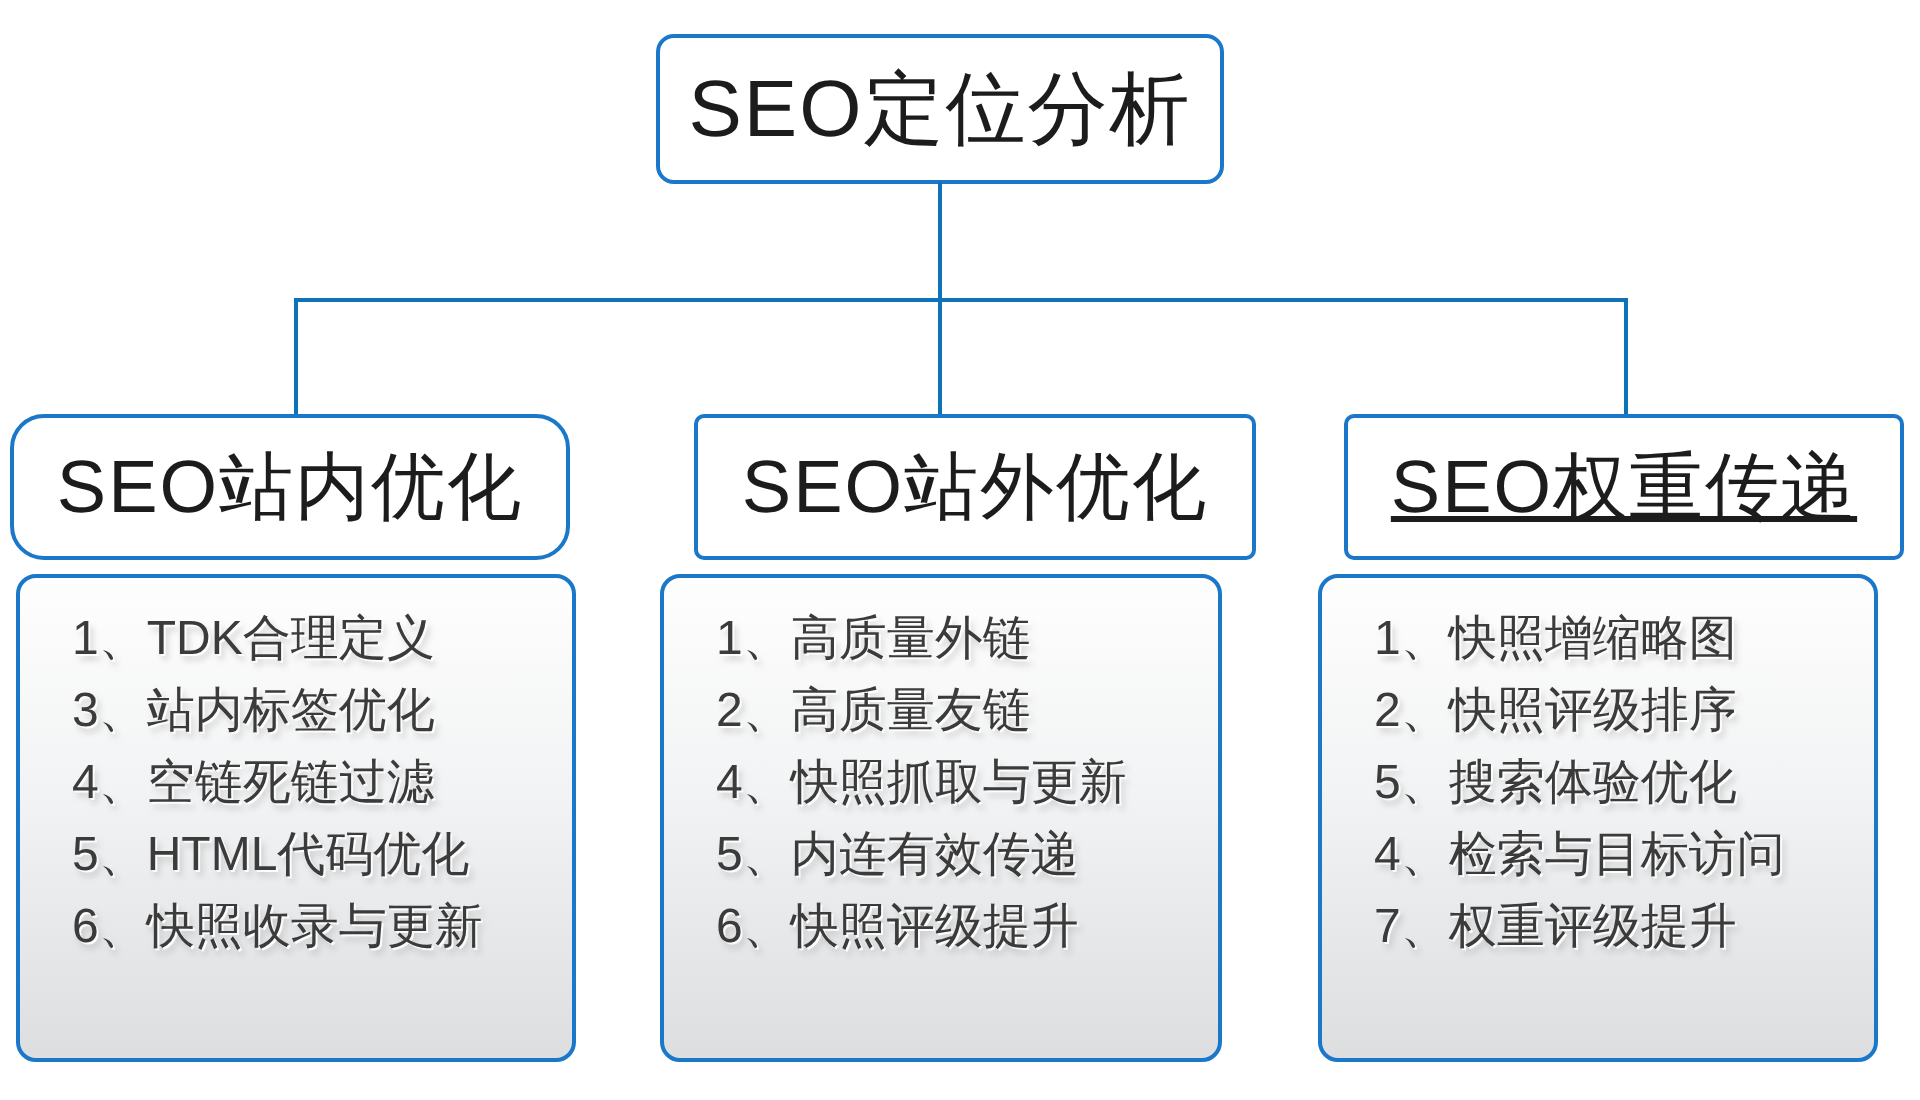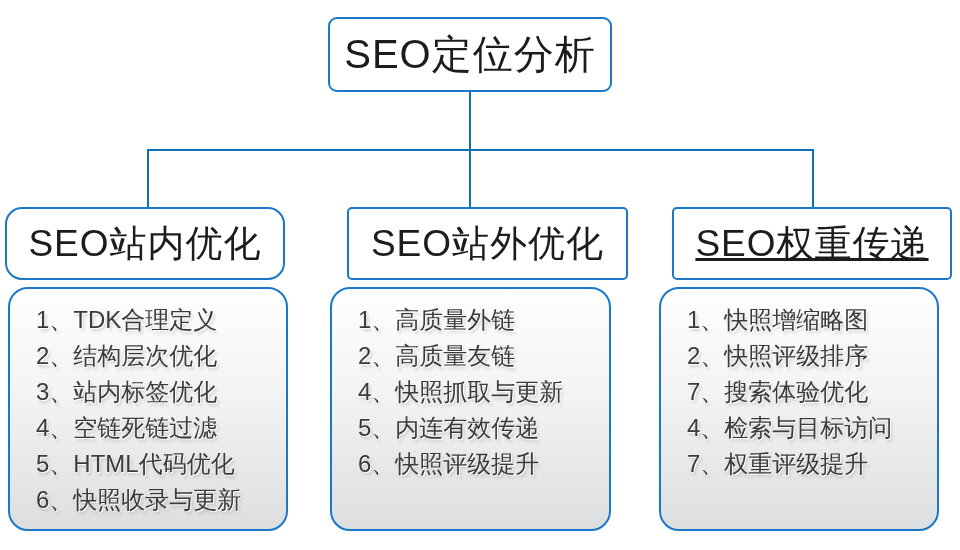--- a/index.html
+++ b/index.html
@@ -45,21 +45,21 @@
   .col-1 .header-node { left: 330px; width: 281px; margin-left: 17px; }
   .col-2 .header-node { left: 672px; width: 280px; text-decoration: underline; }
 
   
   .list-box {
     position: absolute;
     top: 287px;
     height: 244px;
     box-sizing: border-box;
     border: 2px solid #1b78c8;
-    border-radius: 20px;
+    border-radius: 10px;
     background: linear-gradient(to bottom, #fefefe 0%, #f2f3f4 45%, #dcdee0 100%);
     padding: 13px 20px 0 26px;
   }
   .col-0 .list-box { left: 8px;   width: 280px; }
   .col-1 .list-box { left: 330px; width: 281px; }
   .col-2 .list-box { left: 659px; width: 280px; }
 
   .list-item {
     height: 36px;
     line-height: 36px;
@@ -94,21 +94,20 @@
   <div class="line v-left"></div>
   <div class="line v-mid"></div>
   <div class="line v-right"></div>
 
   <div class="column col-0">
     <div class="node header-node">
       <span>SEO站内优化</span>
     </div>
     <div class="list-box">
       <div class="list-item">1、TDK合理定义</div>
-      <div class="list-item">2、结构层次优化</div>
       <div class="list-item">3、站内标签优化</div>
       <div class="list-item">4、空链死链过滤</div>
       <div class="list-item">5、HTML代码优化</div>
       <div class="list-item">6、快照收录与更新</div>
     </div>
   </div>
 
   <div class="column col-1">
     <div class="node header-node">
       <span>SEO站外优化</span>
@@ -122,19 +121,19 @@
     </div>
   </div>
 
   <div class="column col-2">
     <div class="node header-node">
       <span>SEO权重传递</span>
     </div>
     <div class="list-box">
       <div class="list-item">1、快照增缩略图</div>
       <div class="list-item">2、快照评级排序</div>
-      <div class="list-item">7、搜索体验优化</div>
+      <div class="list-item">5、搜索体验优化</div>
       <div class="list-item">4、检索与目标访问</div>
       <div class="list-item">7、权重评级提升</div>
     </div>
   </div>
 
 </div>
 
 </body></html>

